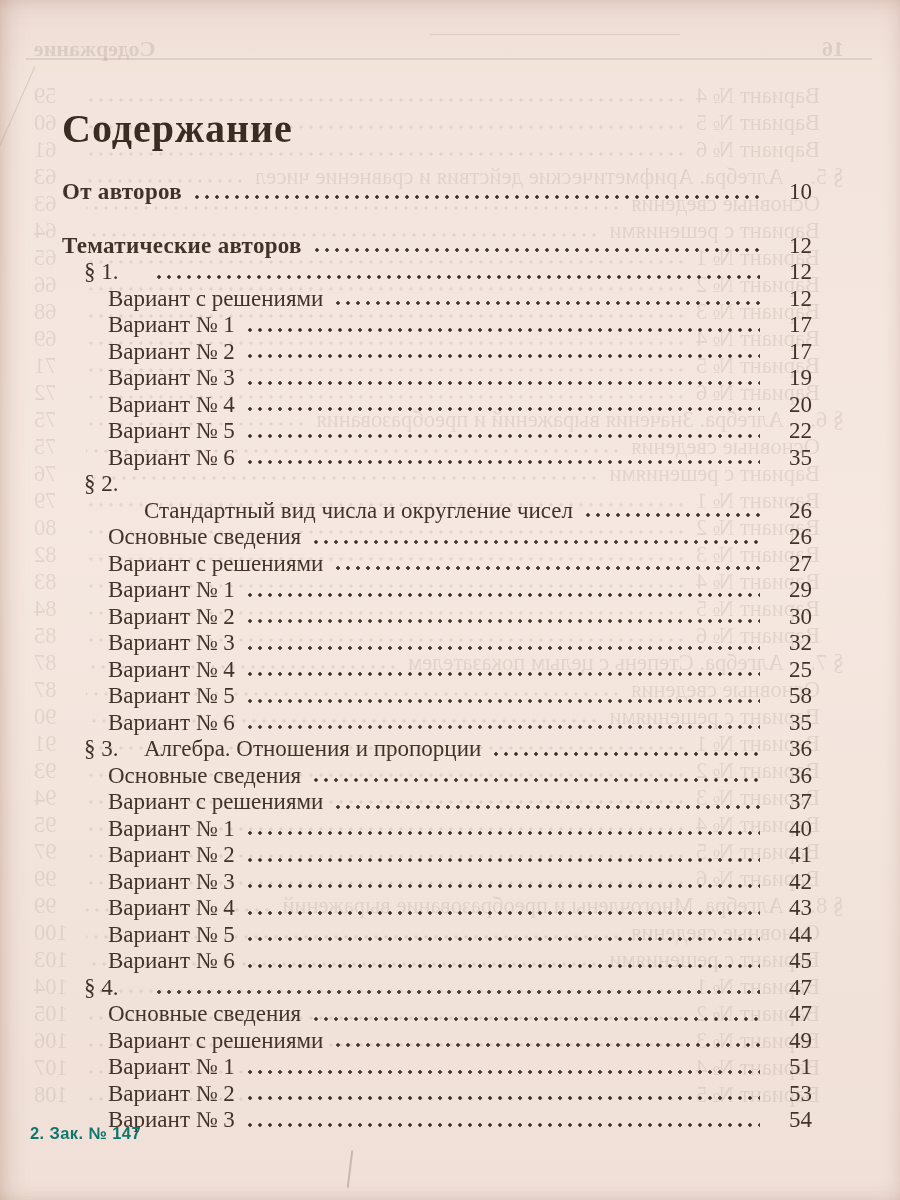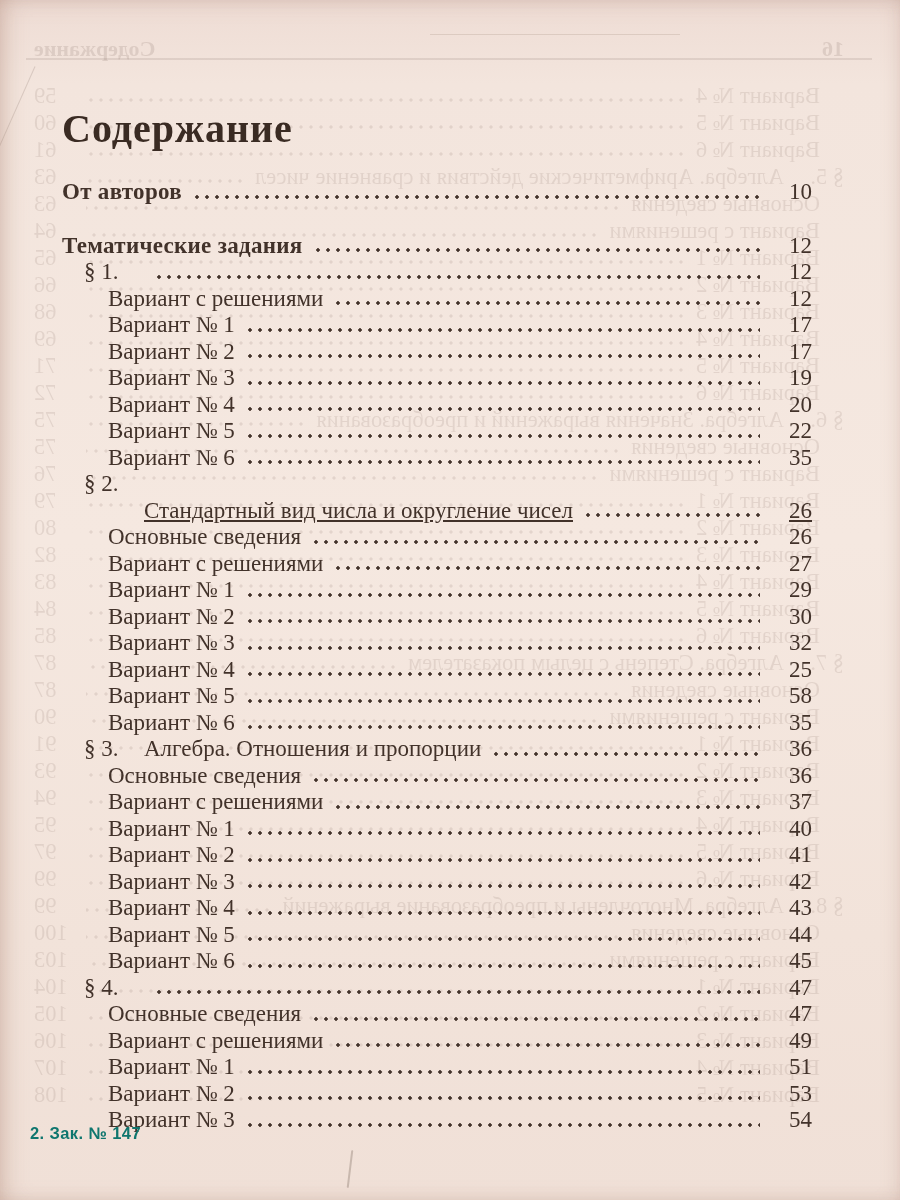--- a/index.html
+++ b/index.html
@@ -44,21 +44,21 @@
   .doc-title{
     font-size:40px;font-weight:bold;letter-spacing:1px;
     color:#3a2b23;margin:0 0 24px 0;line-height:46px;
   }
   .row{display:flex;align-items:baseline;font-size:23px;line-height:26.5px;white-space:nowrap;}
   .row .lbl{flex:0 1 auto;overflow:hidden;}
   .chapter .lbl{font-weight:bold;letter-spacing:.3px;}
   .chapter.gap{margin-top:27px;}
   .section{padding-left:22px;}
   .sec-no{flex:none;width:60px;}
-  .section-cont{padding-left:82px;text-decoration:underline;}
+  .section-cont{padding-left:82px;}
   .item{padding-left:46px;}
   .leader{
     flex:1 1 auto;min-width:22px;height:4px;
     align-self:flex-end;margin:0 8px 7px 10px;
     background-image:radial-gradient(circle,#42322a 1.5px,rgba(0,0,0,0) 1.9px);
     background-size:10px 4px;background-repeat:repeat-x;background-position:0 50%;
   }
   .pg{flex:none;min-width:44px;text-align:right;}
   
   #footer-note{
@@ -286,21 +286,21 @@
 
 <div id="content">
   <h1 class="doc-title">Содержание</h1>
   <div id="toc-list">
       <div class="row chapter gap">
         <span class="lbl">От авторов</span>
         <span class="leader"></span>
         <span class="pg">10</span>
       </div>
       <div class="row chapter gap">
-        <span class="lbl">Тематические задания</span>
+        <span class="lbl">Тематические авторов</span>
         <span class="leader"></span>
         <span class="pg">12</span>
       </div>
       <div class="row section">
         <span class="sec-no">§ 1.</span>
         <span class="leader"></span>
         <span class="pg">12</span>
       </div>
       <div class="row item">
         <span class="lbl">Вариант с решениями</span>

